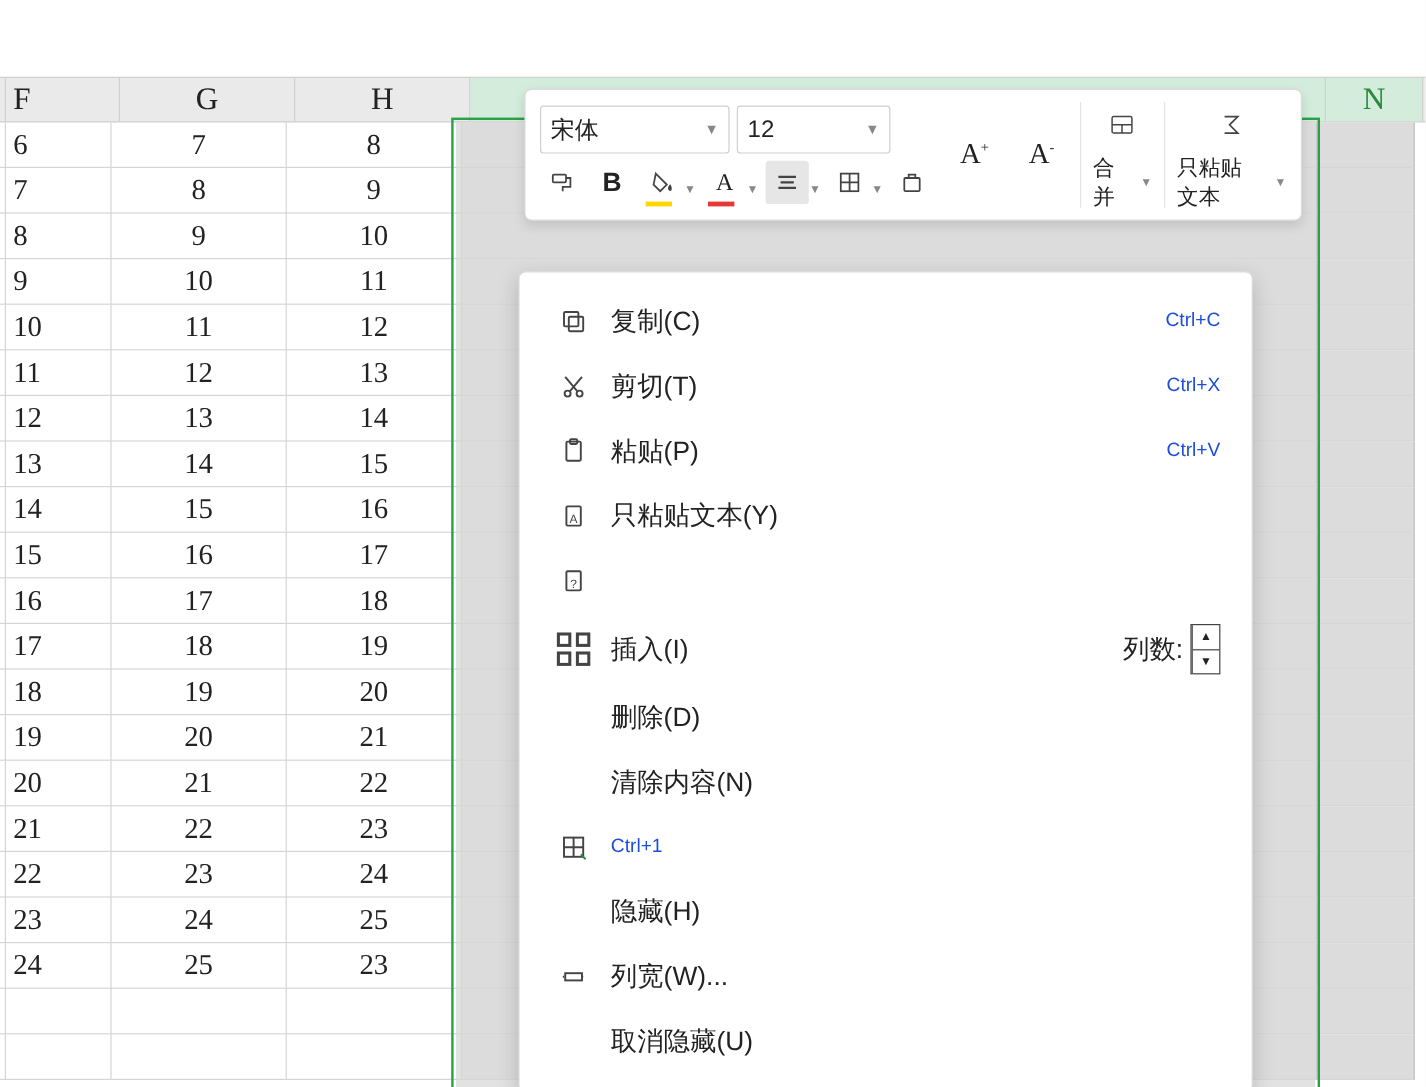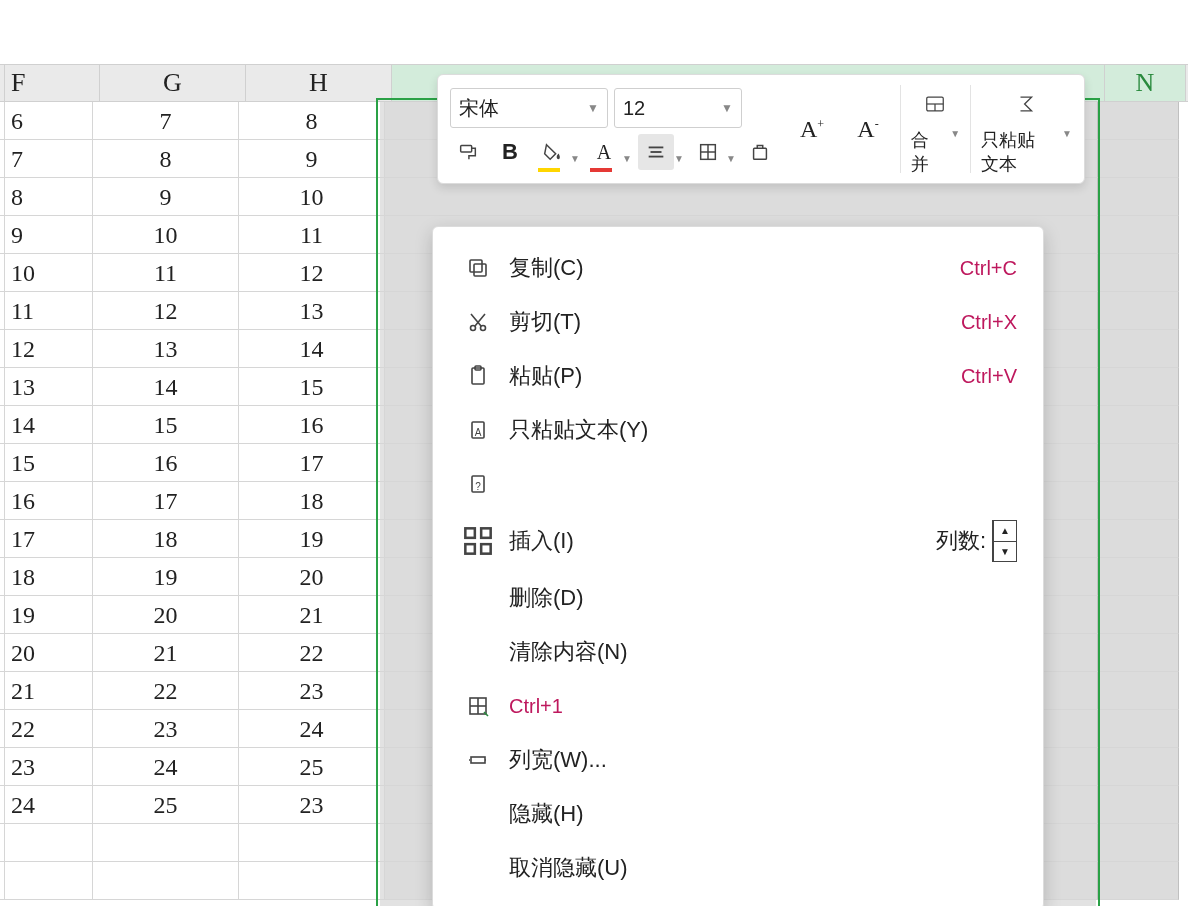--- a/index.html
+++ b/index.html
@@ -22,29 +22,29 @@
   .tb-group{display:flex;flex-direction:column;gap:6px;padding:0 6px;}
   .tb-row{display:flex;align-items:center;gap:6px;}
   .tb-divider{width:1px;height:88px;background:#e3e3e3;margin:0 4px;}
   .dropdown{display:flex;align-items:center;justify-content:space-between;height:38px;border:1px solid #cfcfcf;border-radius:3px;padding:0 8px;background:#fff;font-size:20px;}
   .dropdown .arrow{font-size:12px;color:#888;margin-left:8px;}
   .tb-btn{width:36px;height:36px;display:flex;align-items:center;justify-content:center;border-radius:3px;cursor:pointer;position:relative;}
   .tb-btn.active{background:#e6e6e6;}
   .tb-btn .dd{font-size:10px;color:#888;position:absolute;right:-10px;bottom:6px;}
   .tb-btn svg{width:22px;height:22px;}
   .merge-col{display:flex;flex-direction:column;align-items:center;padding:0 6px;}
-  .merge-col .lbl{font-size:18px;margin-top:2px;display:flex;gap:18px;}
+  .merge-col .lbl{font-size:18px;margin-top:2px;display:flex;align-items:center;gap:18px;}
   .merge-col .lbl .dd{font-size:10px;color:#888;}
   
   .context-menu{position:absolute;left:432px;top:226px;width:610px;background:#fff;border:1px solid #dcdcdc;border-radius:6px;box-shadow:0 6px 18px rgba(0,0,0,.18);padding:14px 0;}
   .menu-item{display:flex;align-items:center;height:54px;padding:0 26px;font-size:22px;cursor:pointer;}
   .menu-item .icon-slot{width:38px;display:flex;align-items:center;justify-content:center;margin-right:12px;}
   .menu-item .icon-slot svg{width:24px;height:24px;}
   .menu-item .label{flex:1;}
-  .menu-item .shortcut{color:#be185d;font-size:20px;}
+  .menu-item .shortcut{color:#1d4ed8;font-size:16px;}
   .insert-row{display:flex;align-items:center;height:60px;padding:0 26px;font-size:22px;}
   .insert-row .icon-slot{width:38px;display:flex;align-items:center;justify-content:center;margin-right:12px;}
   .insert-row .label{flex:1;}
   .insert-row .rc-label{font-size:22px;margin-right:6px;}
   .spinner{display:flex;align-items:stretch;border:1px solid #444;height:40px;}
   .spinner input{width:106px;border:none;font-size:22px;padding:0 8px;font-family:"Times New Roman",serif;outline:none;}
   .spinner .btns{display:flex;flex-direction:column;width:22px;border-left:1px solid #444;}
   .spinner .btns div{flex:1;display:flex;align-items:center;justify-content:center;font-size:10px;border-bottom:1px solid #444;cursor:pointer;}
   .spinner .btns div:last-child{border-bottom:none;}
 </style>
@@ -415,31 +415,31 @@
           <svg viewBox="0 0 24 24" fill="none" stroke="#444" stroke-width="1.6">
             <rect x="4" y="4" width="16" height="16"></rect>
             <line x1="4" y1="12" x2="20" y2="12"></line>
             <line x1="12" y1="4" x2="12" y2="20"></line>
             <path d="M18 18l4 4" stroke="#2a8a3e"></path>
           </svg>
         </span>
     <span class="shortcut">Ctrl+1</span>
   </div>
   <div class="menu-item">
+    <span class="icon-slot"></span>
+    <span class="label">隐藏(H)</span>
+  </div>
+  <div class="menu-item">
     <span class="icon-slot">
           <svg viewBox="0 0 24 24" fill="none" stroke="#444" stroke-width="1.6">
             <rect x="5" y="9" width="14" height="6"></rect>
             <path d="M3 12h2M19 12h2" stroke-dasharray="1 1"></path>
           </svg>
         </span>
     <span class="label">列宽(W)...</span>
   </div>
   <div class="menu-item">
     <span class="icon-slot"></span>
-    <span class="label">隐藏(H)</span>
-  </div>
-  <div class="menu-item">
-    <span class="icon-slot"></span>
     <span class="label">取消隐藏(U)</span>
   </div>
 </div>
 
 </div>
 
 </body></html>

